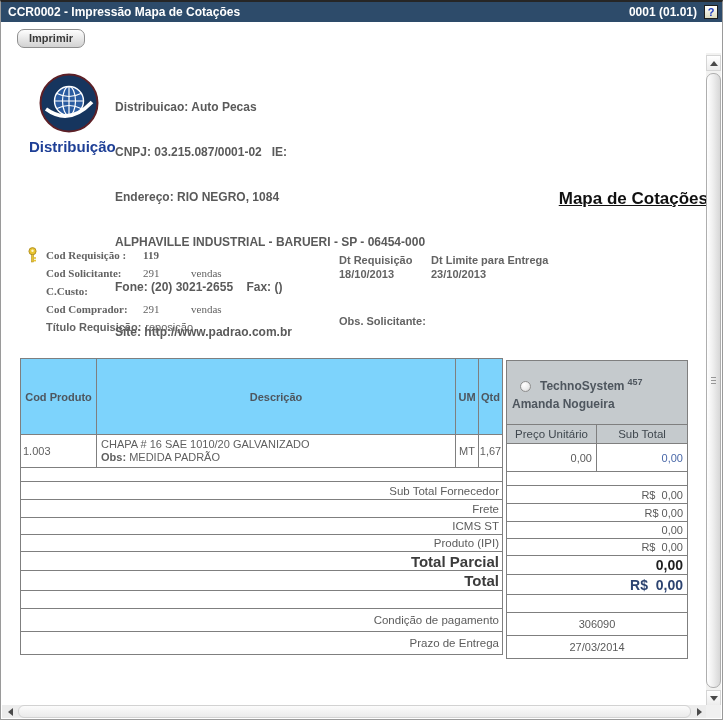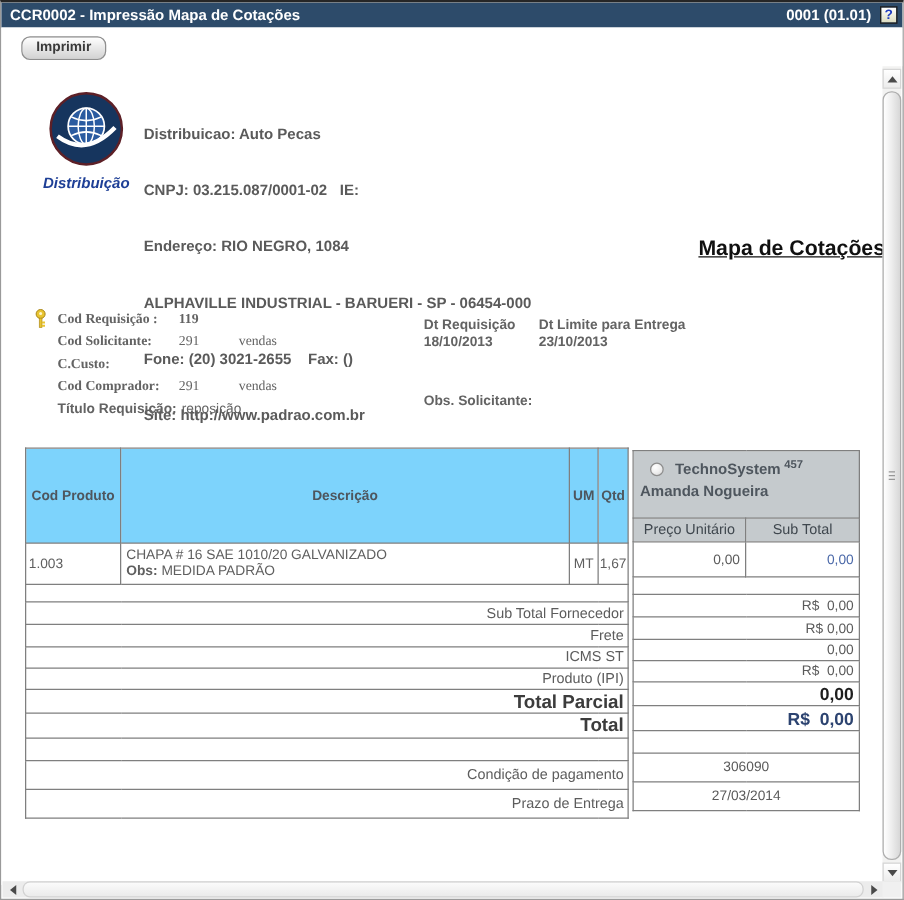--- a/index.html
+++ b/index.html
@@ -14,21 +14,21 @@
   .help-btn { display:inline-block; width:14px; height:14px; background:linear-gradient(#ffffff,#dcdcc0); border:1px solid #1d1d1d; color:#1f3cc0; font-weight:bold; font-size:11px; line-height:12px; text-align:center; cursor:pointer; }
 
   
   .toolbar { height:31px; background:#fff; }
   .btn-print { margin:7px 0 0 16px; padding:2px 11px 3px; font-family:"Liberation Sans",sans-serif; font-size:11px; font-weight:bold; color:#3a3a3a; background:linear-gradient(#fefefe,#d2d2d2); border:1px solid #8f8f8f; border-radius:7px; cursor:pointer; }
 
   
   .content { position:absolute; top:51px; left:0; width:707px; height:655px; background:#fff; overflow:hidden; }
 
   .logo { position:absolute; left:28px; top:20px; width:80px; text-align:center; }
-  .logo-caption { margin-top:1px; font-size:12px; font-weight:bold; font-style:italic; color:#1e3f96; }
+  .logo-caption { margin-top:1px; font-size:15px; font-weight:bold; color:#1e3f96; }
   .company { position:absolute; left:114px; top:17px; font-size:12px; font-weight:bold; color:#5a5a5a; line-height:15px; white-space:pre; }
   .report-title { position:absolute; left:0; top:136px; width:707px; text-align:right; font-size:17px; font-weight:bold; color:#101010; text-decoration:underline; }
 
   
   .req-left { position:absolute; left:26px; top:193px; }
   .req-row { display:grid; grid-template-columns:19px 97px 48px auto; align-items:center; height:18px; font-size:11px; color:#636363;font-family:Liberation Serif, serif; }
   .req-row-inline { display:flex; align-items:center; height:18px; padding-left:19px; font-size:11px; color:#636363; }
   .req-label { font-weight:bold; white-space:pre; }
   .req-val {}
   .req-val.bold { font-weight:bold; }
@@ -46,21 +46,21 @@
   .tbl-left { left:19px; top:305px; width:483px; }
   .th-cell { background:#7dd3fc; font-weight:bold; text-align:center; font-size:11px; color:#4e565e; }
   .cell-cod { font-size:11px; color:#5f5f5f; padding-left:2px; }
   .cell-desc { font-size:11px; color:#5f5f5f; padding:1px 4px; line-height:13px; vertical-align:middle; }
   .cell-desc .b { font-weight:bold; }
   .cell-um, .cell-qtd { font-size:11px; color:#5f5f5f; text-align:center; padding:0; }
   .sum-label { text-align:right; padding-right:3px; font-size:11.5px; color:#5c5c5c; white-space:pre; }
   .sum-label.big { font-size:15px; font-weight:bold; color:#3c3c3c; }
 
   .tbl-right { left:505px; top:307px; width:181px; }
-  .sup-head { background:#c5cacd; vertical-align:top; padding:2px 4px;margin-left:28px; }
+  .sup-head { background:#c5cacd; vertical-align:top; padding:13px 4px;margin-left:28px; }
   .sup-line1 { display:flex; align-items:center; margin:5px 0 4px 9px; }
   .radio { width:11px; height:11px; border-radius:50%; border:1px solid #8d8d8d; background:radial-gradient(circle at 35% 30%, #ffffff 0%, #ededed 55%, #cfcfcf 100%); margin-right:9px; cursor:pointer; flex:none; }
   .sup-name { font-size:12px; font-weight:bold; color:#4e565e; }
   .sup-code { font-size:9px; font-weight:bold; color:#4e565e; margin-left:3px; position:relative; top:-4px; }
   .sup-contact { font-size:12px; font-weight:bold; color:#4e565e; margin-left:1px; }
   .sub-th { background:#c5cacd; text-align:center; font-size:11.5px; color:#3f474e; }
   .val-r { text-align:right; padding-right:4px; font-size:11px; color:#5a5a5a; white-space:pre; }
   .val-blue { color:#4a68a8; }
   .big-val { font-size:14px; font-weight:bold; color:#1f1f1f; }
   .total-val { color:#2c4370; }

